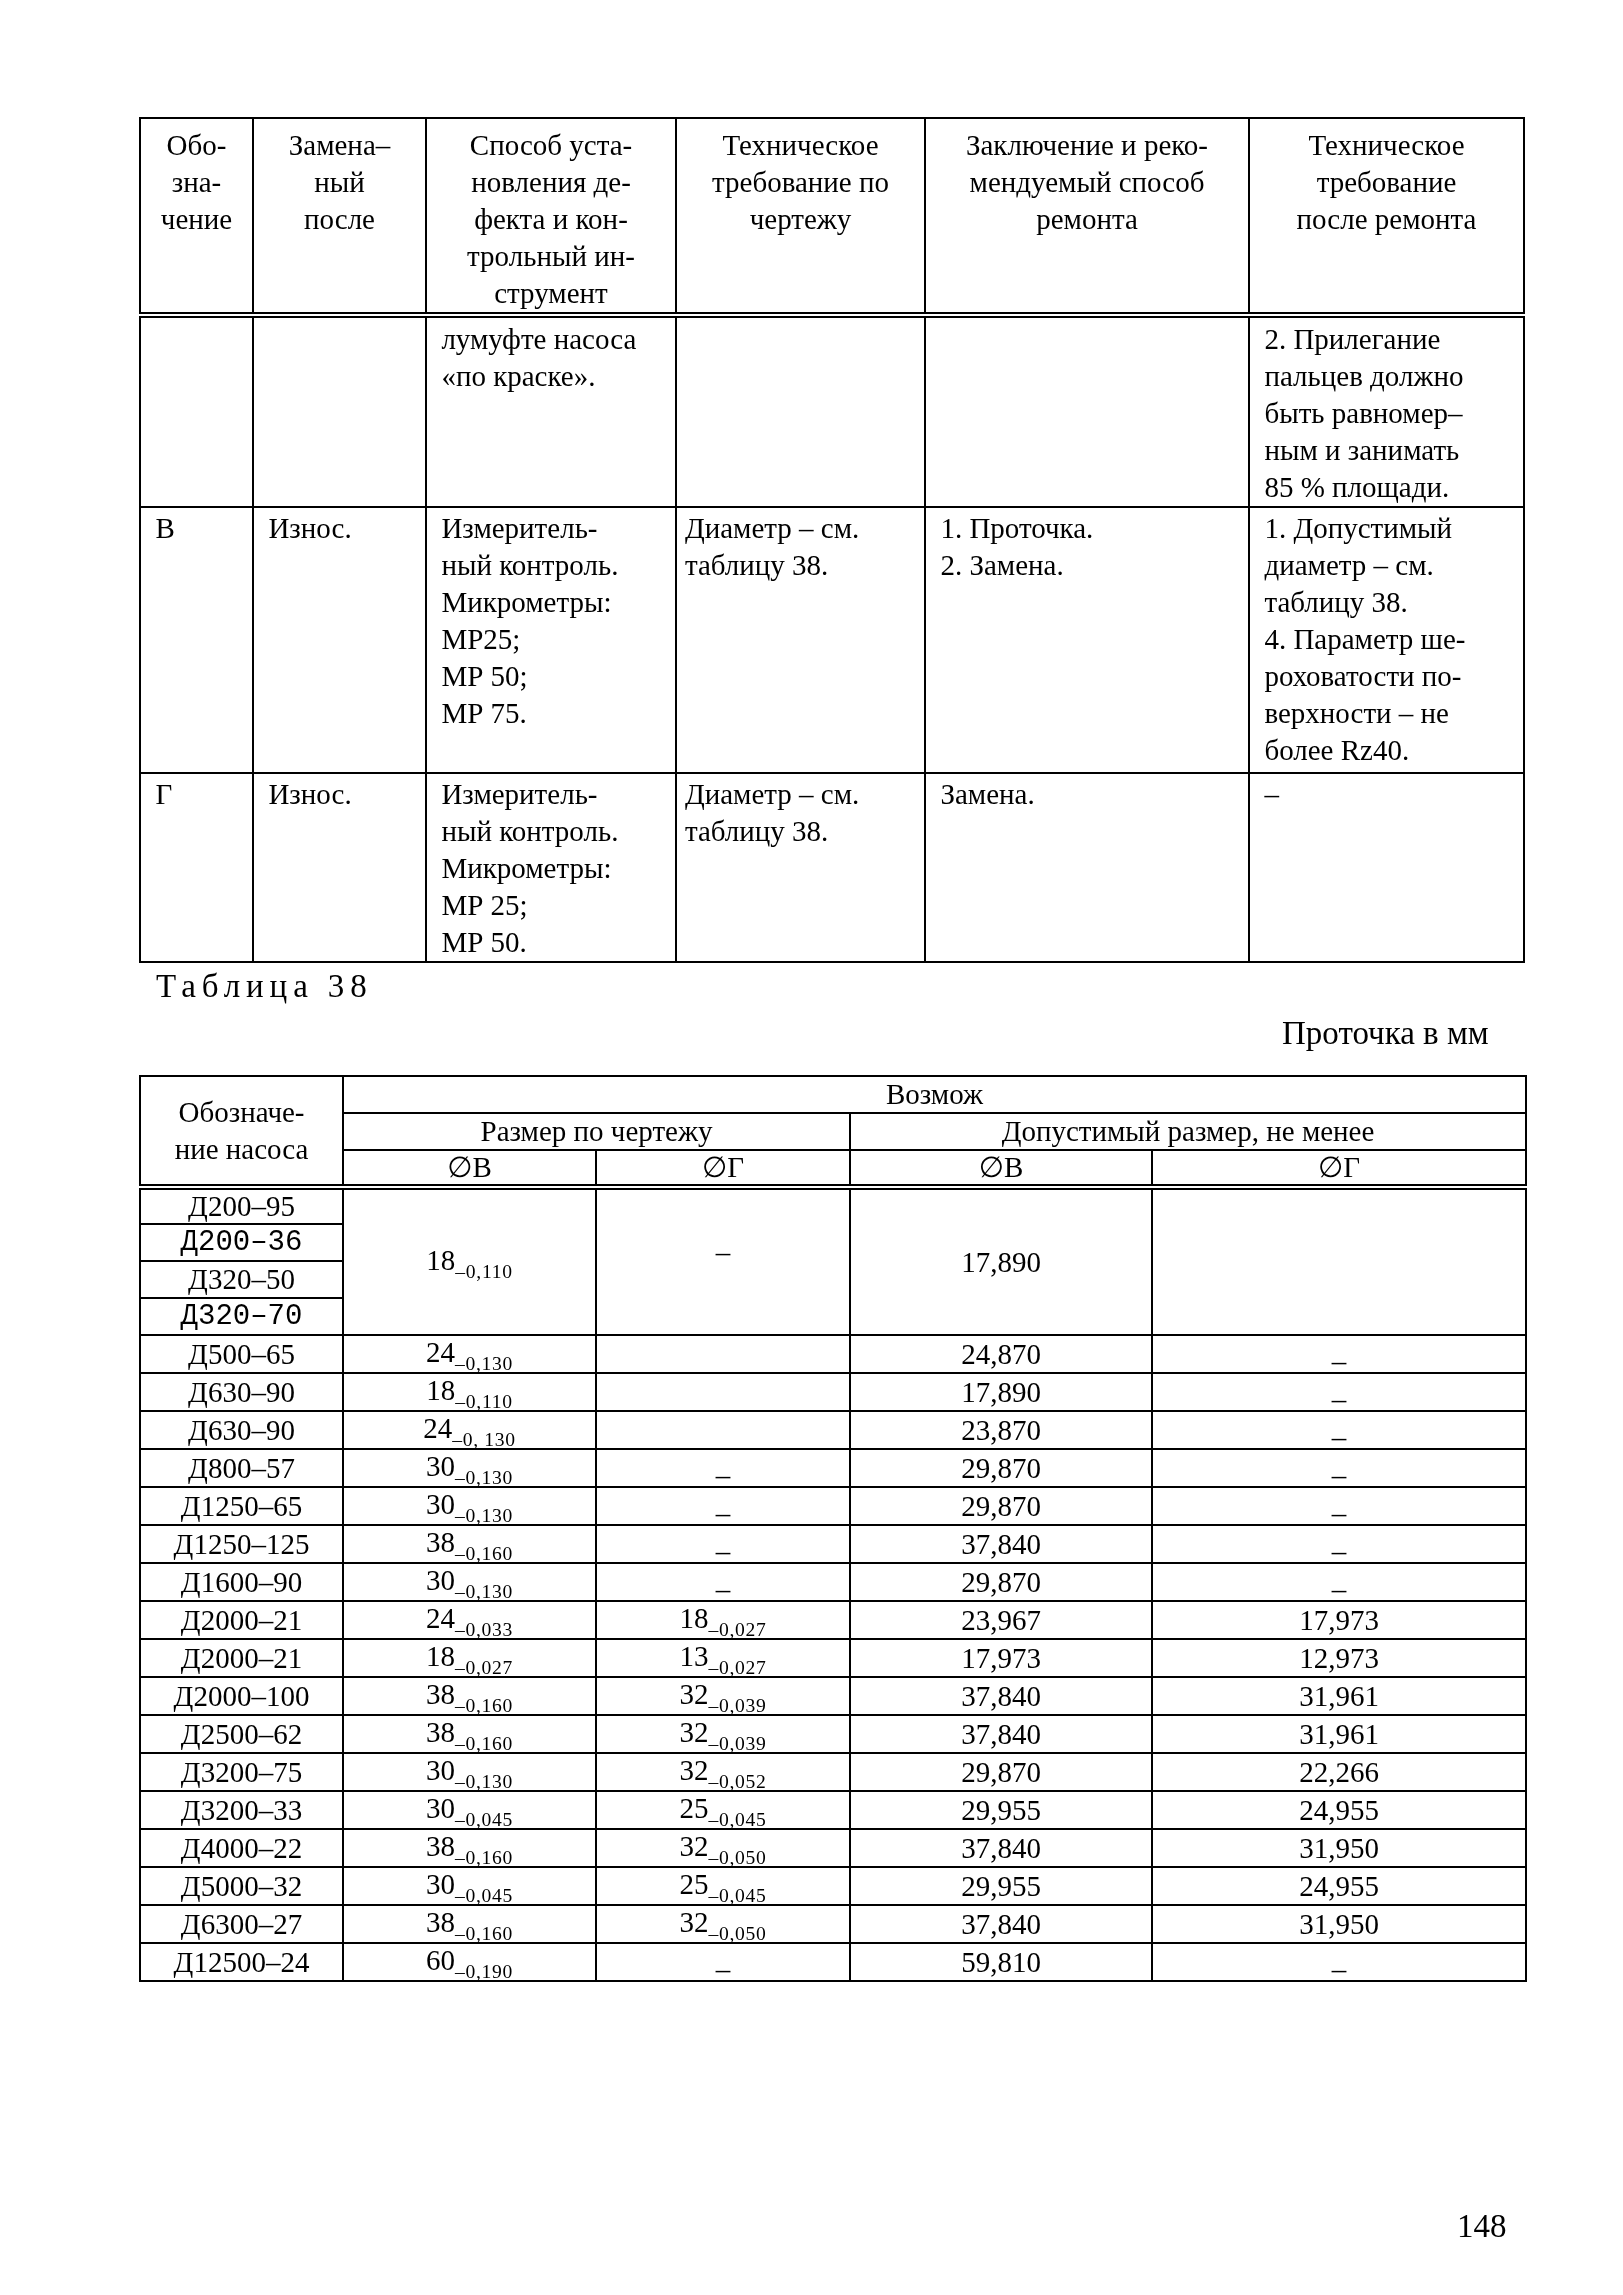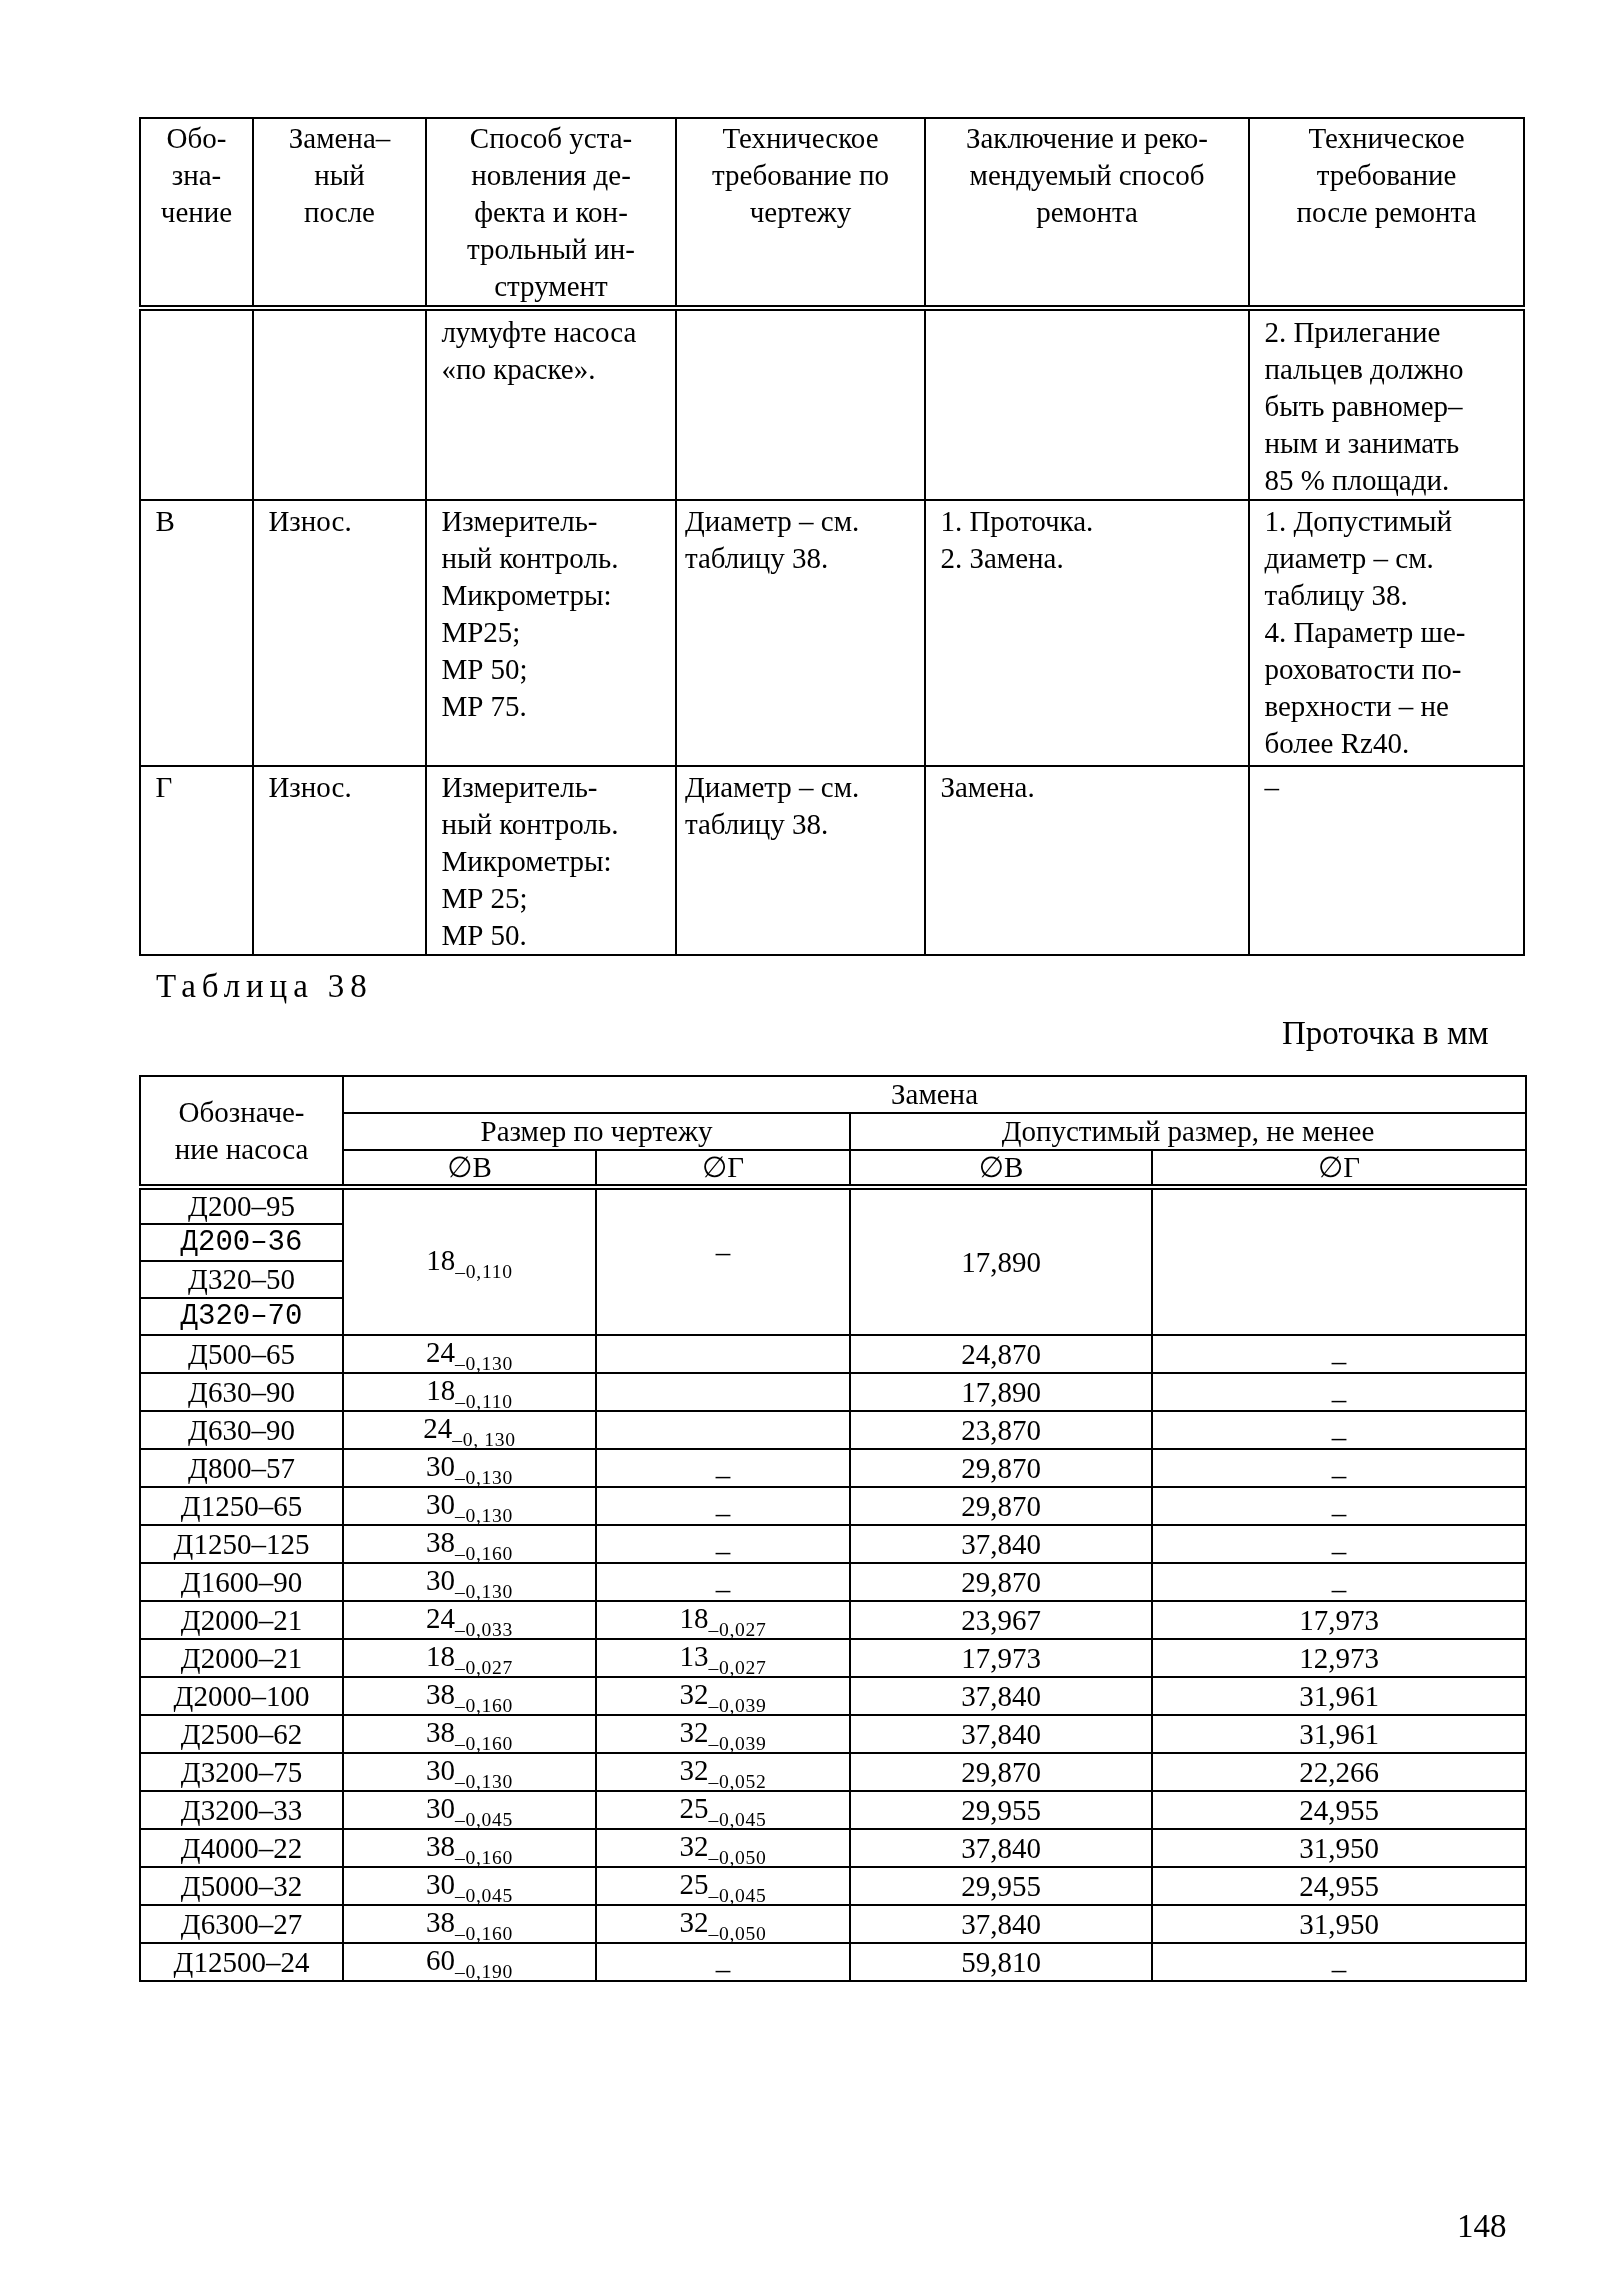--- a/index.html
+++ b/index.html
@@ -4,21 +4,21 @@
 <style>
   html, body { margin: 0; padding: 0; background: #ffffff; }
   body { width: 1623px; height: 2295px; position: relative; overflow: hidden;
          font-family: "Liberation Serif", "DejaVu Serif", serif; color: #000; }
   .abs { position: absolute; }
   table { border-collapse: collapse; table-layout: fixed; position: absolute; }
   td, th { border: 2px solid #000; padding: 0; vertical-align: top; font-weight: normal; }
 
   
   #t1 { left: 139px; top: 117px; width: 1385px; font-size: 29px; line-height: 37px; }
-  #t1 th { padding-top: 1px; }
+  #t1 th { padding-top: 8px; }
   #t1 td { padding: 2.6px 0 0 14.4px; text-align: left; }
   #t1 thead tr { height: 188px; }
   #t1 thead th { border-bottom: 6.5px double #000; }
   #t1 .r1 { height: 188px; }
   #t1 .rB { height: 266px; }
   #t1 .rG { height: 188px; }
   .line { display: block; white-space: nowrap; }
 
   
   #cap { left: 156px; top: 968px; font-size: 33px; letter-spacing: 5.9px; }
@@ -171,21 +171,21 @@
       <col style="width:254px">
     <col style="width:302px">
       <col style="width:374px">
   </colgroup>
   <thead>
     <tr class="h1">
       <th rowspan="3" class="hdr-name">
           <span class="line">Обозначе-</span>
           <span class="line">ние насоса</span>
         </th>
-      <th colspan="4">Замена</th>
+      <th colspan="4">Возмож</th>
     </tr>
     <tr class="h2">
       <th colspan="2">Размер по чертежу</th>
       <th colspan="2">Допустимый размер, не менее</th>
     </tr>
     <tr class="h3">
       <th>∅В</th>
       <th>∅Г</th>
       <th>∅В</th>
       <th>∅Г</th>

